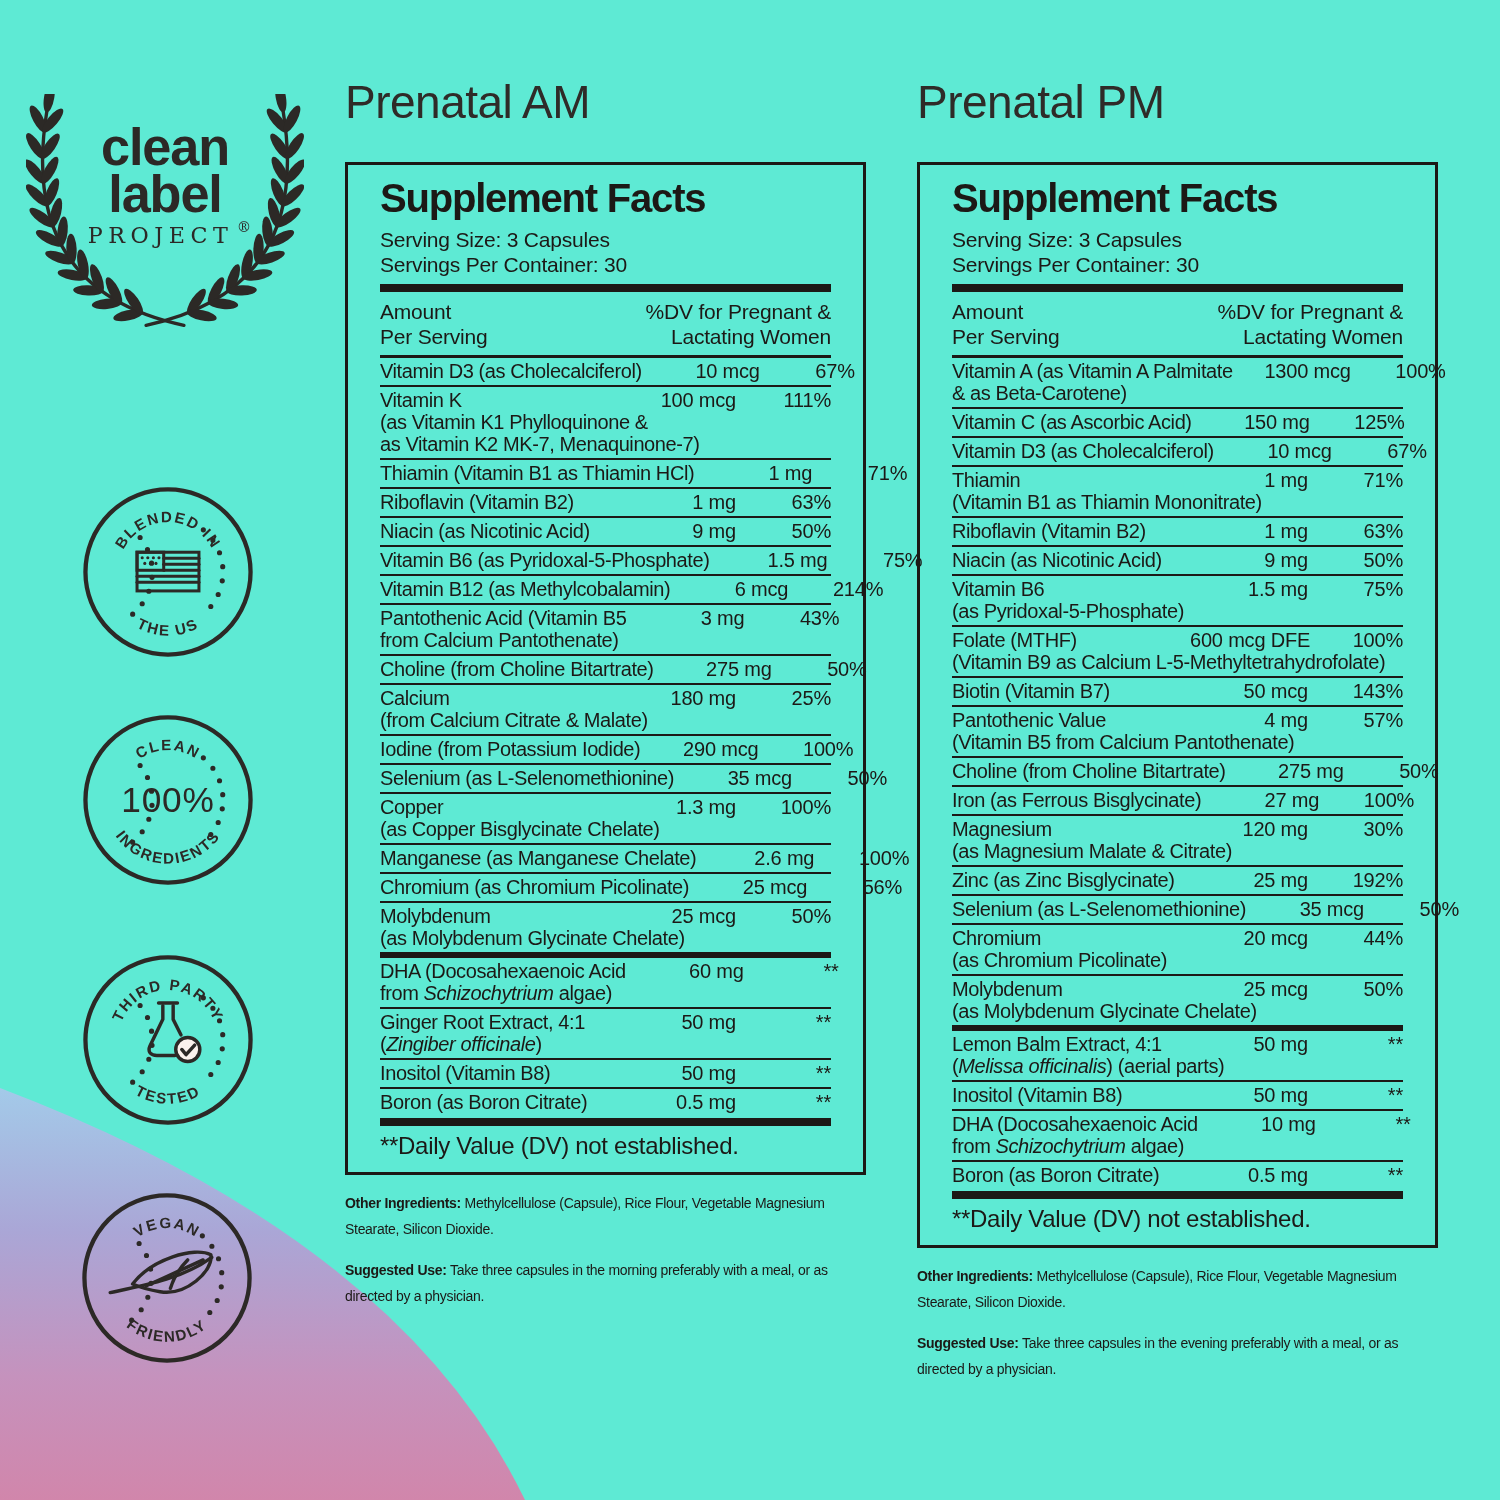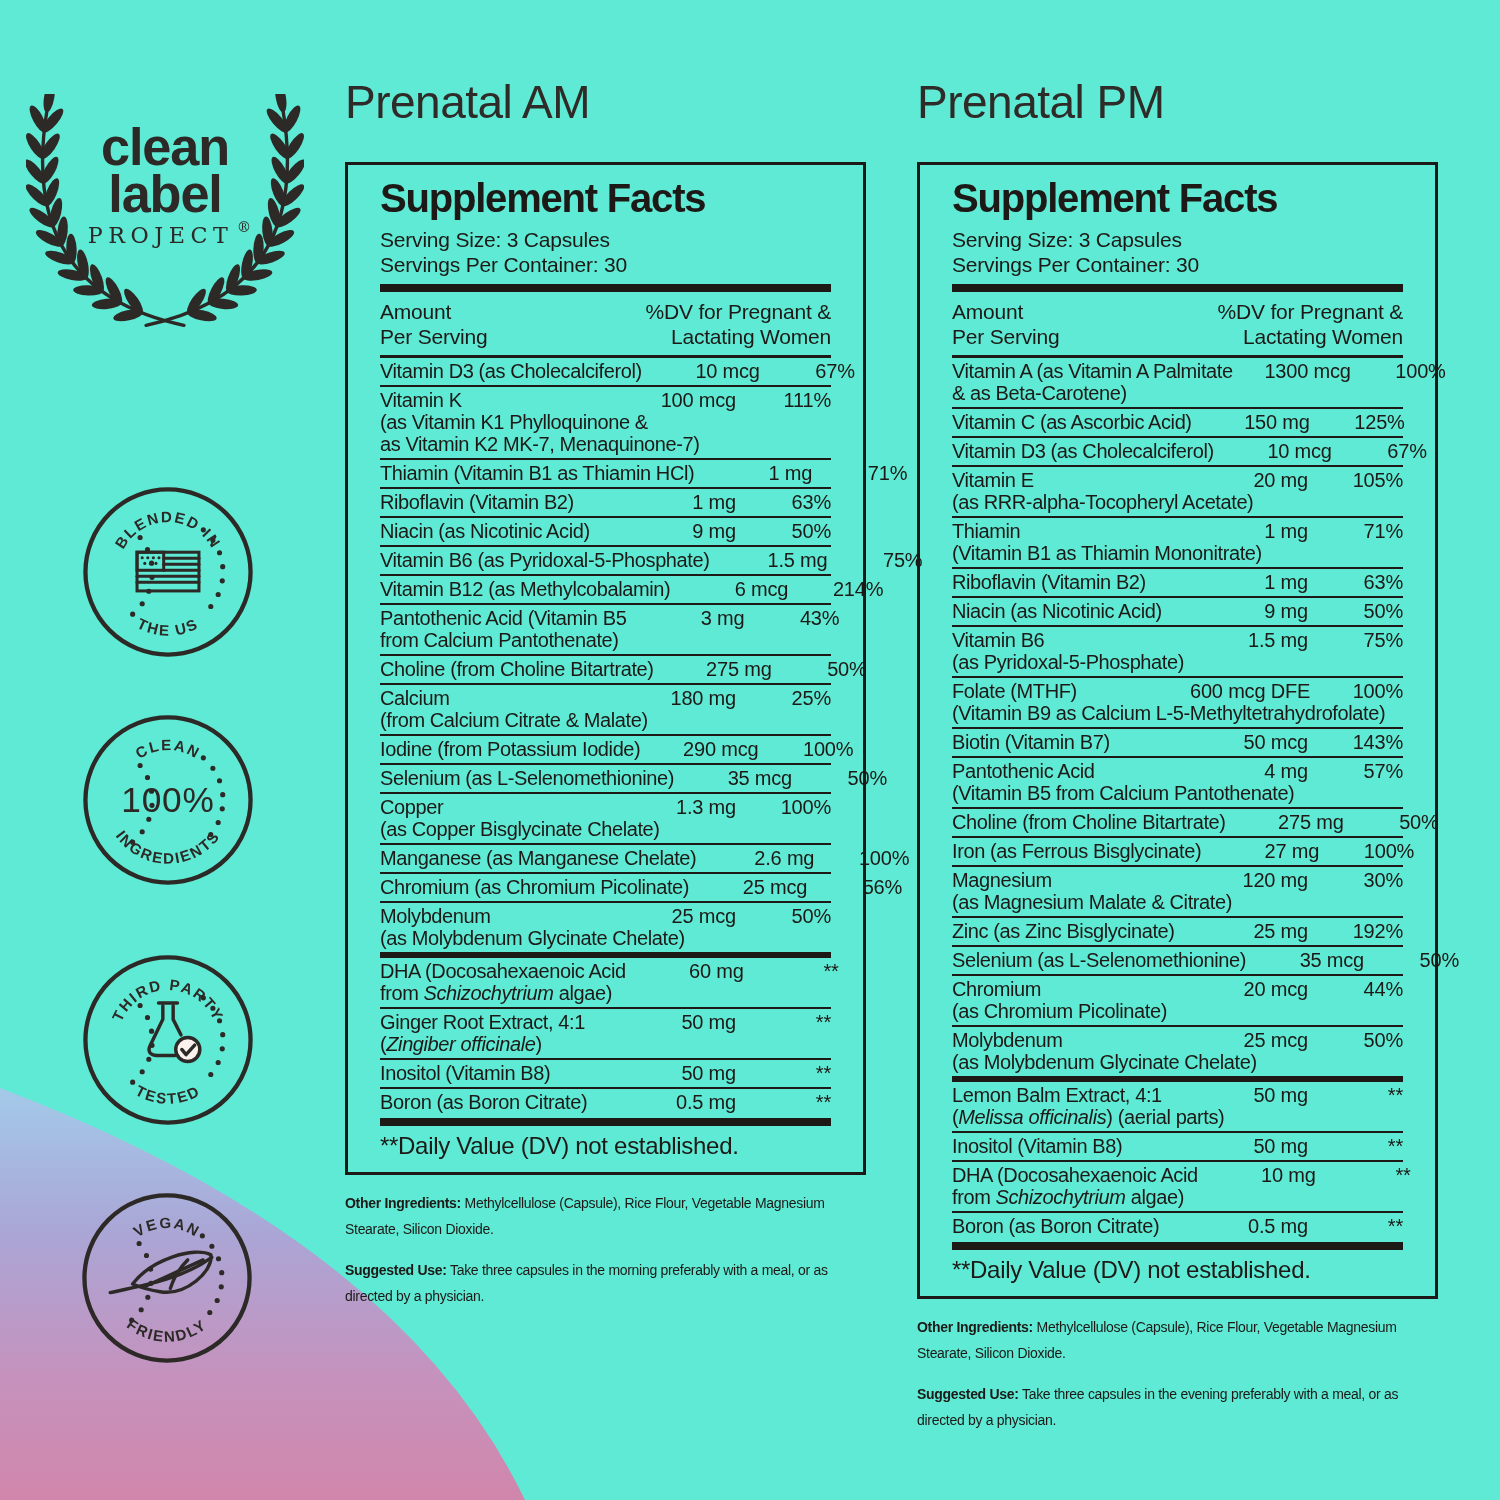--- a/index.html
+++ b/index.html
@@ -406,28 +406,20 @@
           </div>
           <div class="t-row">
             <div class="row-line">
               <span class="cell-name">Vitamin D3 (as Cholecalciferol)</span>
               <span class="cell-amt">10 mcg</span>
               <span class="cell-dv">67%</span>
             </div>
           </div>
           <div class="t-row">
             <div class="row-line">
-              <span class="cell-name">Vitamin E</span>
-              <span class="cell-amt">20 mg</span>
-              <span class="cell-dv">105%</span>
-            </div>
-            <div class="cont-line"><span>(as RRR-alpha-Tocopheryl Acetate)</span></div>
-          </div>
-          <div class="t-row">
-            <div class="row-line">
               <span class="cell-name">Thiamin</span>
               <span class="cell-amt">1 mg</span>
               <span class="cell-dv">71%</span>
             </div>
             <div class="cont-line"><span>(Vitamin B1 as Thiamin Mononitrate)</span></div>
           </div>
           <div class="t-row">
             <div class="row-line">
               <span class="cell-name">Riboflavin (Vitamin B2)</span>
               <span class="cell-amt">1 mg</span>
@@ -459,21 +451,21 @@
           </div>
           <div class="t-row">
             <div class="row-line">
               <span class="cell-name">Biotin (Vitamin B7)</span>
               <span class="cell-amt">50 mcg</span>
               <span class="cell-dv">143%</span>
             </div>
           </div>
           <div class="t-row">
             <div class="row-line">
-              <span class="cell-name">Pantothenic Acid</span>
+              <span class="cell-name">Pantothenic Value</span>
               <span class="cell-amt">4 mg</span>
               <span class="cell-dv">57%</span>
             </div>
             <div class="cont-line"><span>(Vitamin B5 from Calcium Pantothenate)</span></div>
           </div>
           <div class="t-row">
             <div class="row-line">
               <span class="cell-name">Choline (from Choline Bitartrate)</span>
               <span class="cell-amt">275 mg</span>
               <span class="cell-dv">50%</span>

